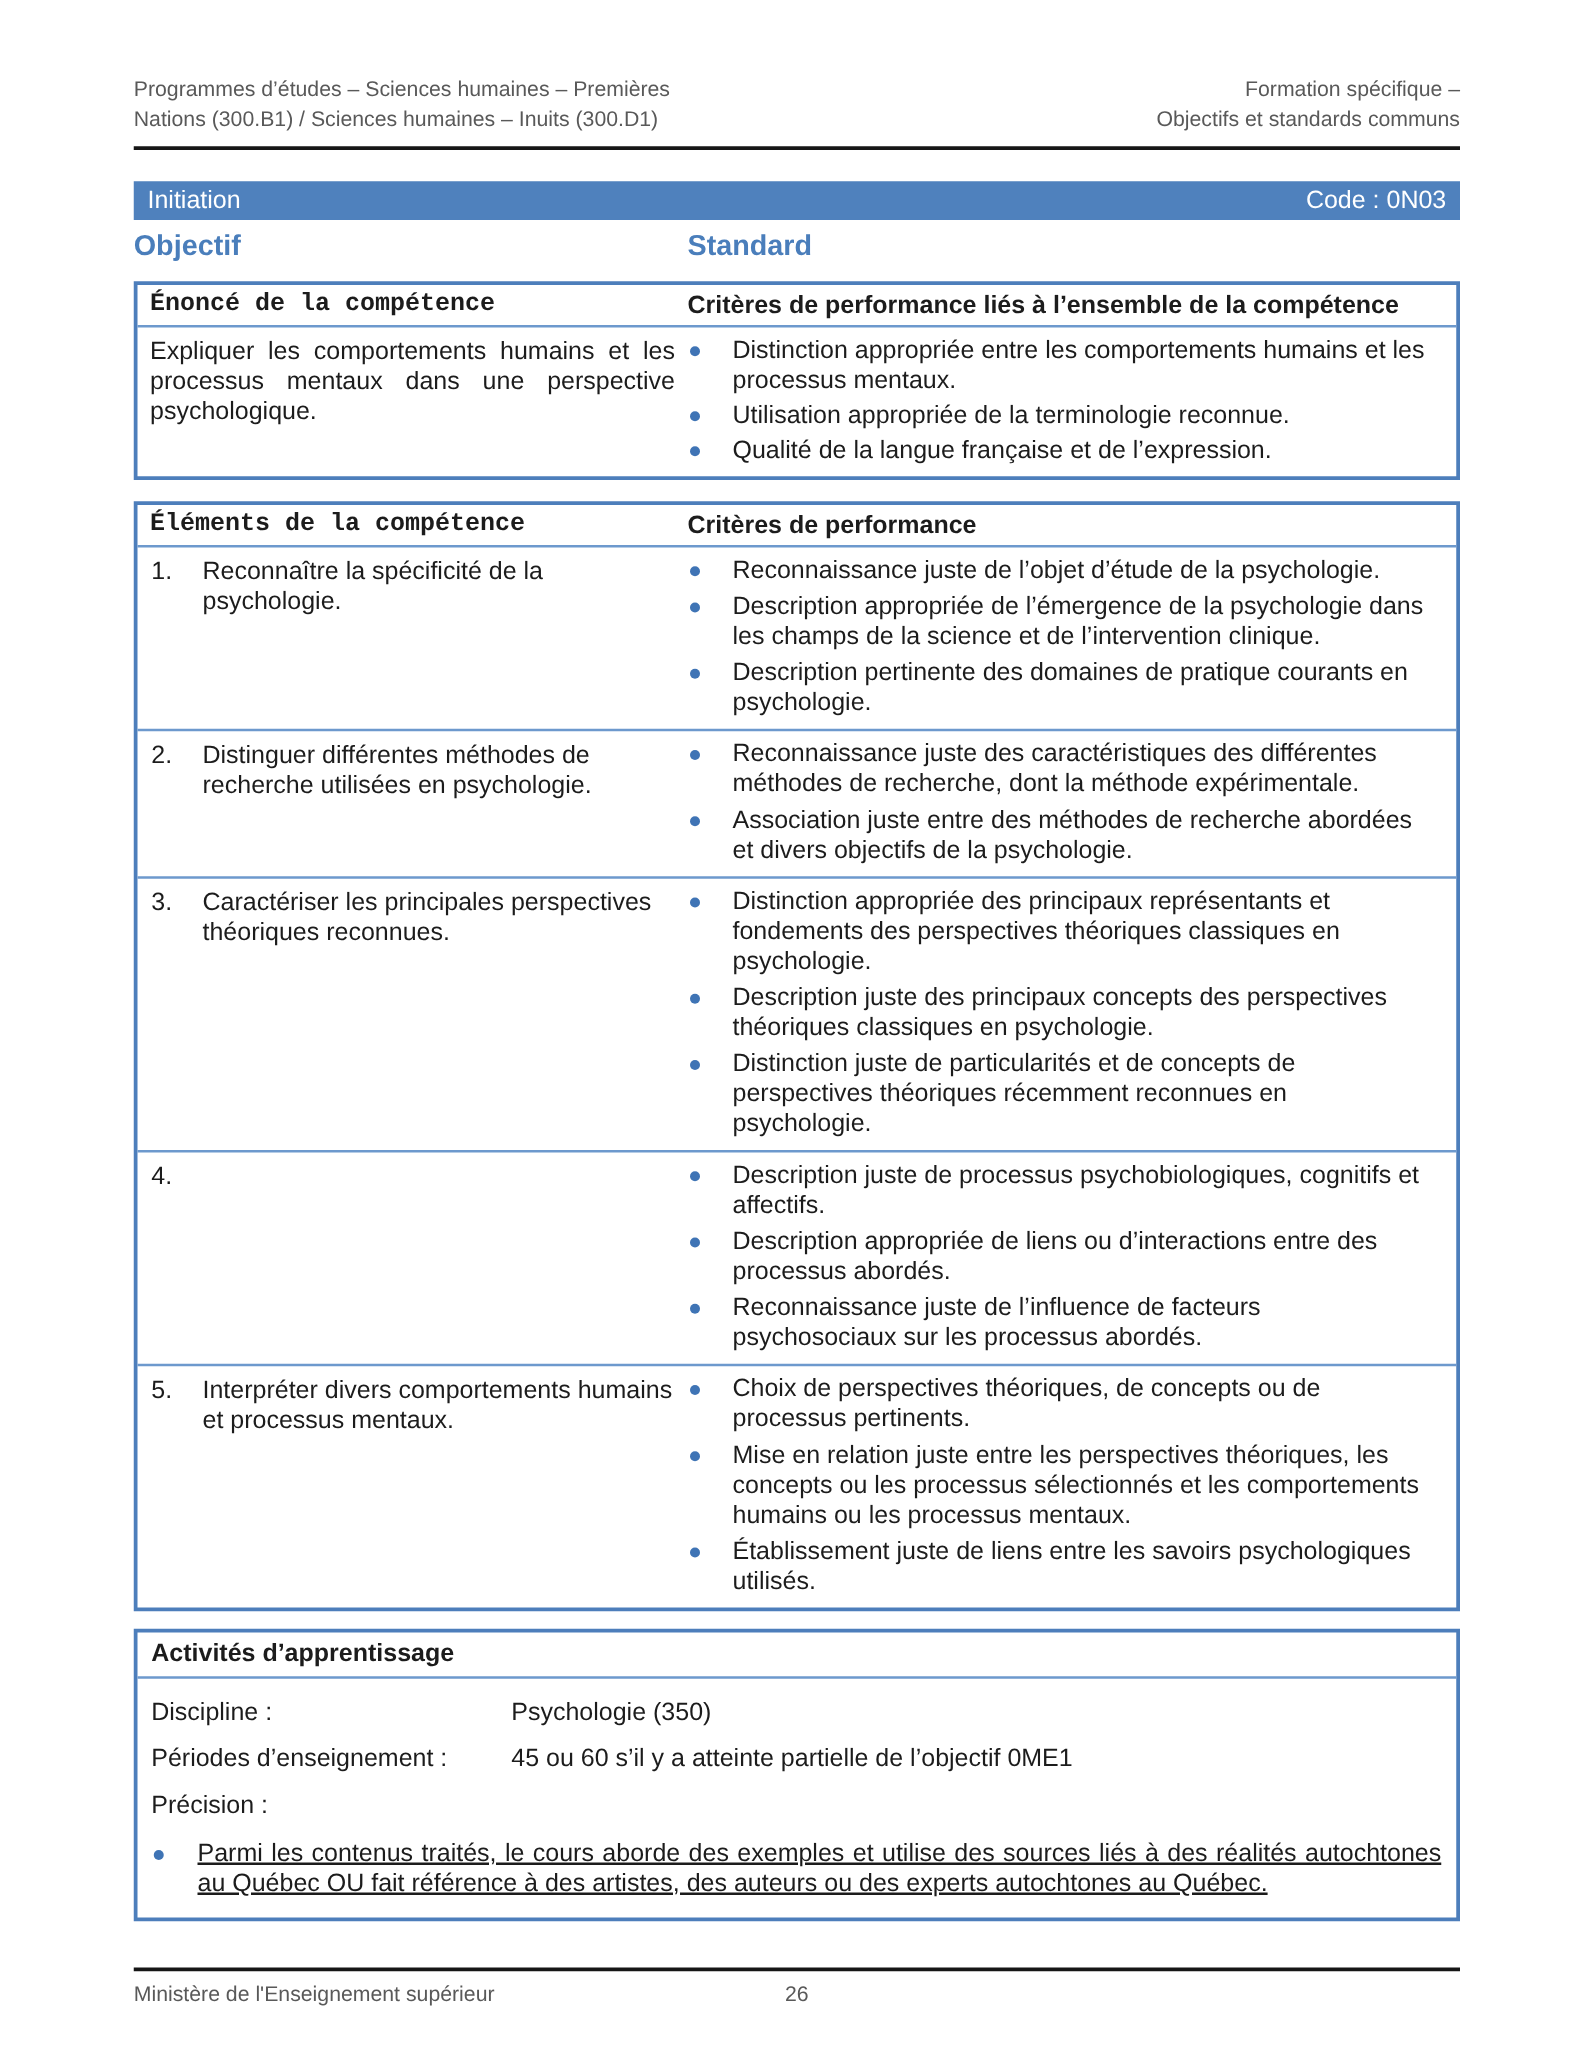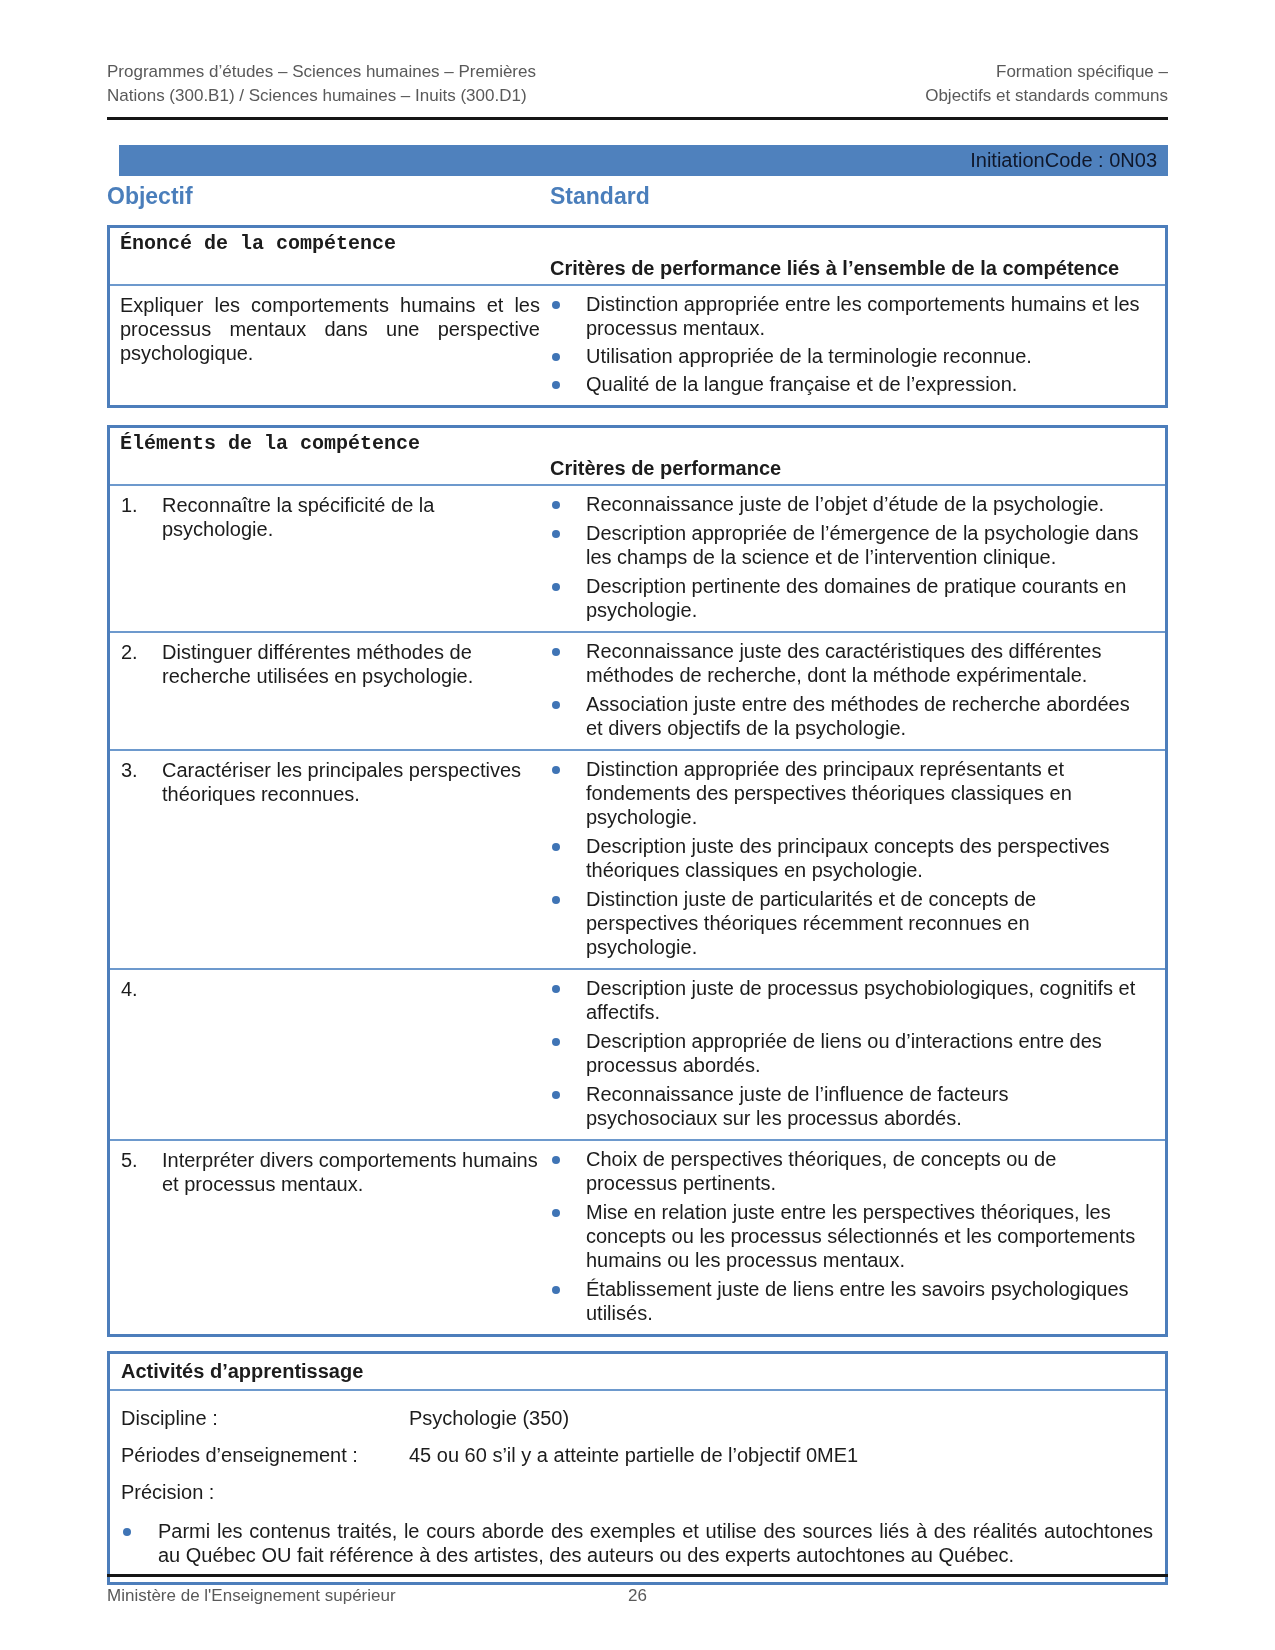--- a/index.html
+++ b/index.html
@@ -20,24 +20,24 @@
     margin-top:60px;
     font-size:17px; line-height:24px; color:#595959;
   }
   .ph-left  { text-align:left; }
   .ph-right { text-align:right; }
   .header-rule { border-top:3px solid #161616; margin-top:9px; }
 
   
   .title-bar {
     margin-top:25px;
-    background:#4f81bd; color:#0f172a;
-    display:flex; justify-content:flex-end; align-items:center;
+    background:#4f81bd; color:#ffffff;
+    display:flex; justify-content:space-between; align-items:center;
     padding:3px 11px 4px 11px;
-    font-size:20px; line-height:24px;margin-left:12px;
+    font-size:20px; line-height:24px;
   }
 
   
   .section-row {
     display:grid; grid-template-columns:443px 1fr;
     margin:5px 0 14px 0;
   }
   .section-row h2 {
     margin:0; font-size:23px; line-height:30px;
     color:#4a7ebb; font-weight:bold;
@@ -45,21 +45,21 @@
 
   
   .tbl { border:3px solid #4d7ebb; background:#ffffff; }
   .tbl-head {
     display:grid; grid-template-columns:440px 1fr;
     font-weight:bold;
     padding:4px 0 4px 0;
     border-bottom:2px solid #6d99cd;
   }
   .tbl-head .hc1 { padding-left:10px;font-family:Liberation Mono, monospace; }
-  .tbl-head .hc2 { padding-right:6px;margin-top:24px; }
+  .tbl-head .hc2 { padding-right:6px; }
 
   .tbl-row {
     display:grid; grid-template-columns:440px 1fr;
     padding:6px 0 9px 0;
   }
   .tbl-row + .tbl-row { border-top:2px solid #6d99cd; }
 
   .cell-statement { padding:1px 10px 0 10px; text-align:justify; }
 
   .element-cell { display:flex; align-items:flex-start; padding-top:1px; }
@@ -84,21 +84,21 @@
     padding:5px 0 6px 11px;
     border-bottom:2px solid #6d99cd;
   }
   .act-body { padding:2px 0 15px 0; }
   .act-field {
     display:grid; grid-template-columns:288px 1fr;
     padding-left:11px; margin-top:13px;
   }
   .act-note { display:flex; align-items:flex-start; margin-top:15px; padding:0 12px 0 13px; }
   .act-note .bullet-dot { margin-left:0; }
-  .act-note .bullet-text { margin-left:27px; text-align:justify; }
+  .act-note .bullet-text { margin-left:27px; text-align:justify;text-decoration:underline; }
 
   
   .page-footer {
     position:absolute; left:107px; top:1574px; width:1061px;
     border-top:3px solid #161616;
     padding-top:7px;
     font-size:17px; color:#595959;
   }
   .footer-left { position:absolute; left:0; top:7px; }
   .footer-page { display:block; text-align:center; }

